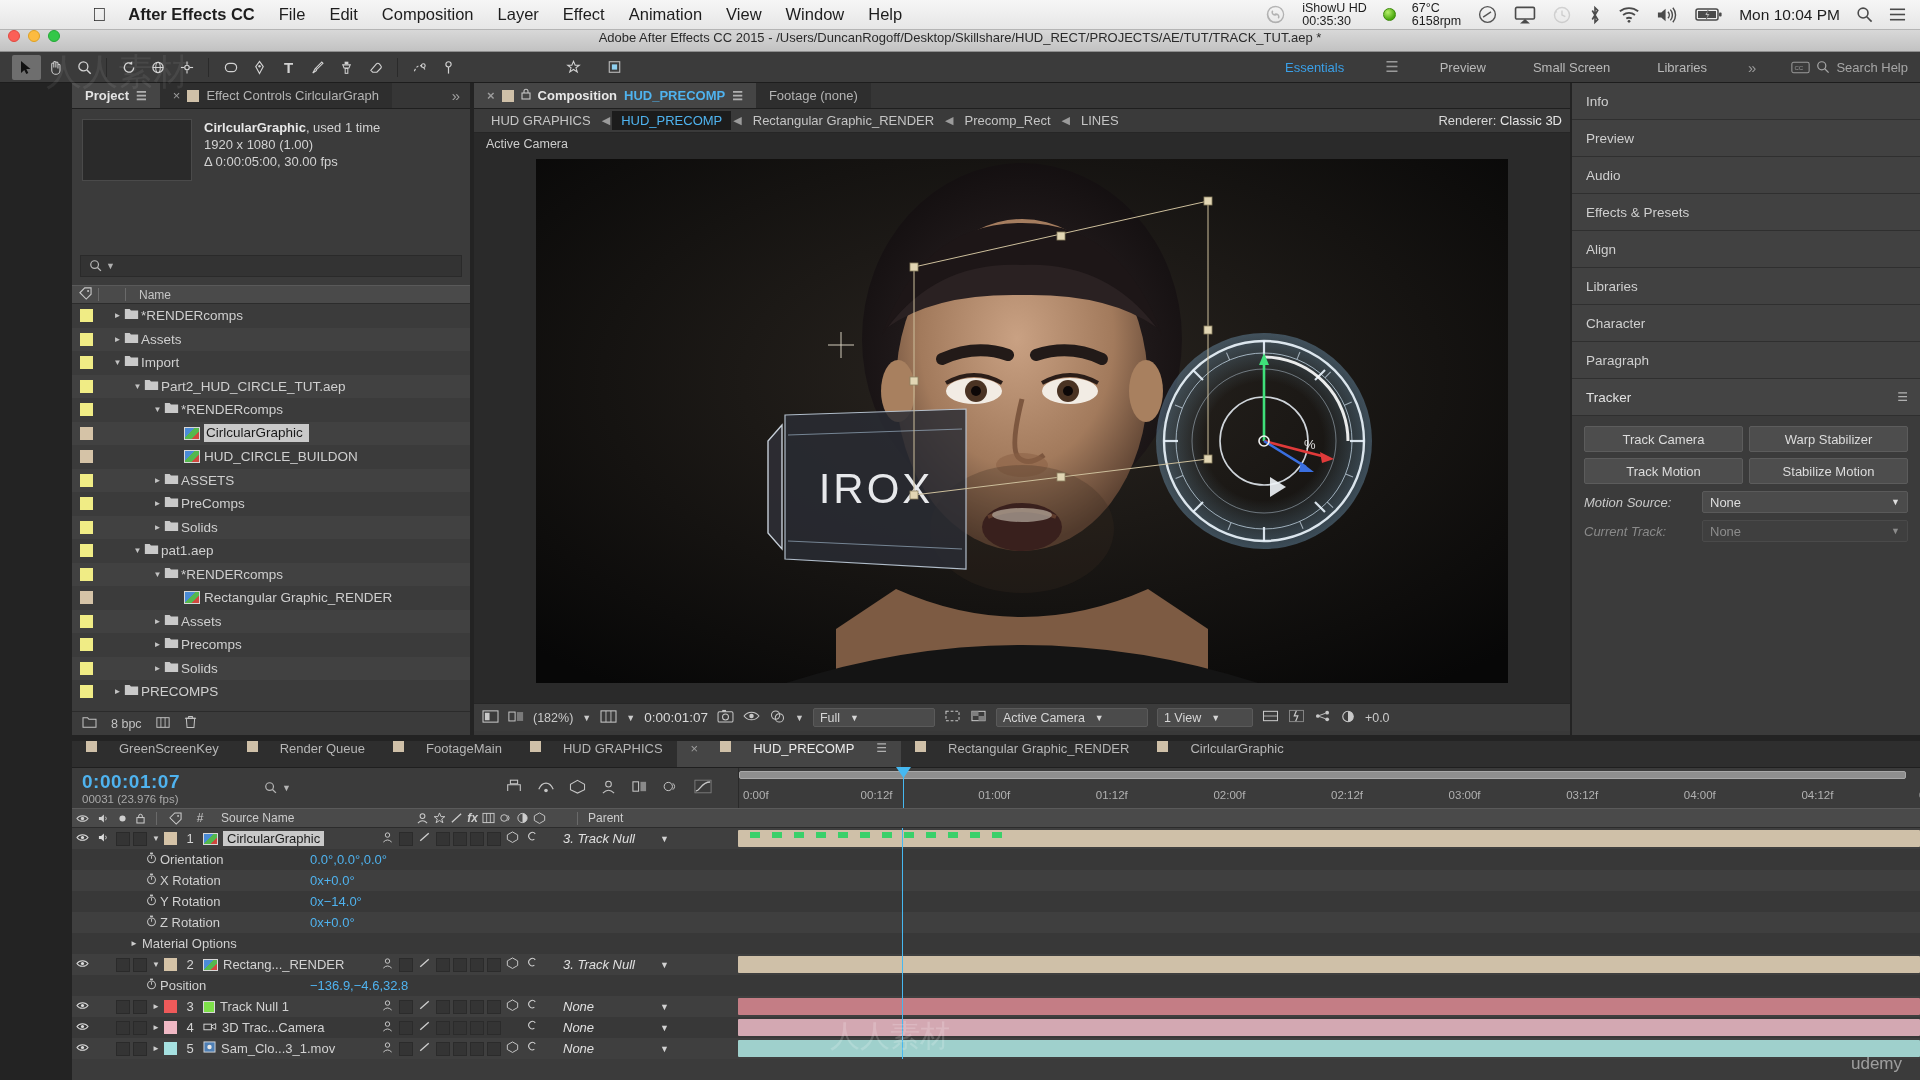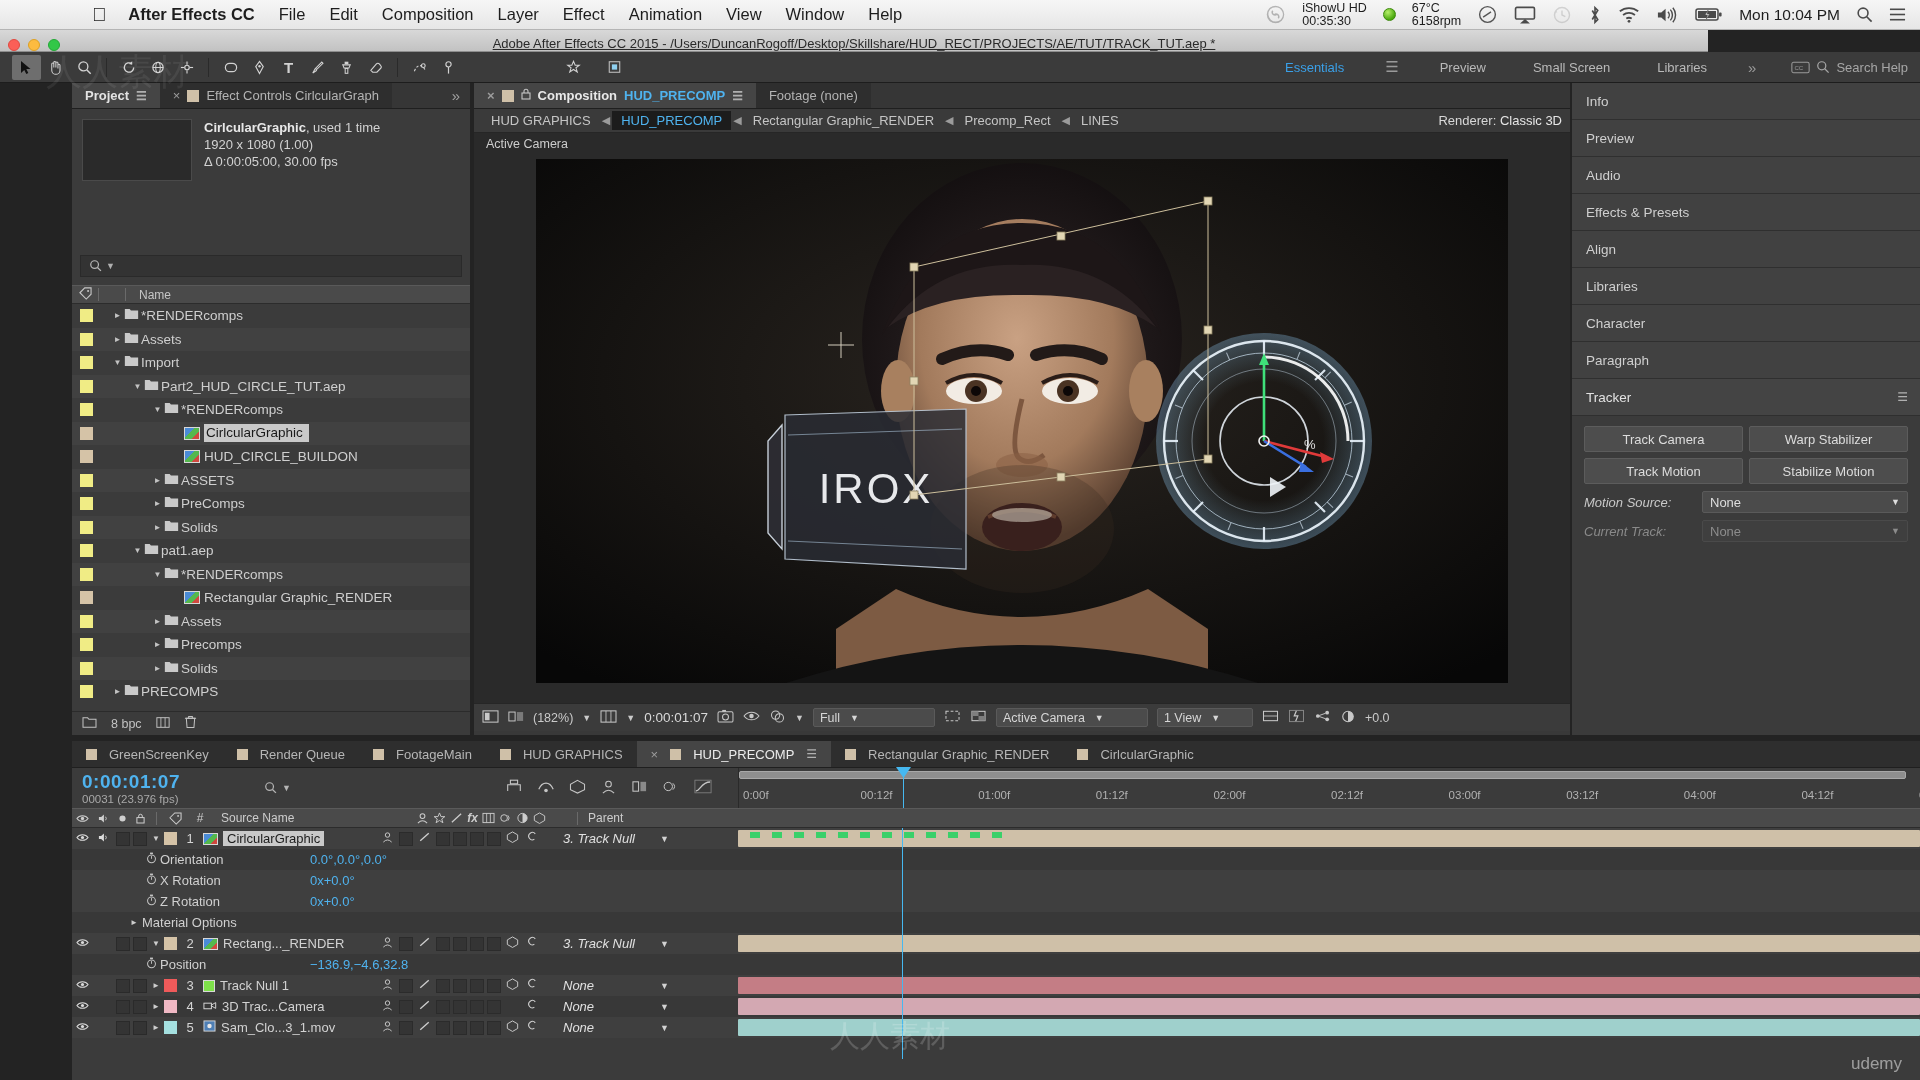--- a/index.html
+++ b/index.html
@@ -28,25 +28,25 @@
   .greenled { width: 13px; height: 13px; border-radius: 50%;
     background: radial-gradient(circle at 35% 30%, #b6f06a, #4aa80e 70%); border: 1px solid #3d8a0c; }
   .temps { font-size: 12.5px; line-height: 13px; text-align: left; }
   .mb-ico { opacity: .85; display: flex; align-items: center; }
   .mb-ico.dim { opacity: .32; }
   .clockstr { font-size: 15.5px; }
   .batt { display:flex; align-items:center; }
 
   
   .aetitle {
-    position: absolute; top: 30px; left: 0; width: 1708px; height: 22px;
+    position: absolute; top: 30px; left: 0; width: 1920px; height: 22px;
     background: linear-gradient(to bottom,#d8d8d8,#c2c2c2);
     border-bottom: 1px solid #8d8d8d;
-    display: flex; align-items: flex-end; justify-content: center;
-    font-size: 13px; color: #2a2a2a; text-decoration: underline;
+    display: flex; align-items: flex-start; justify-content: center;
+    font-size: 13px; color: #2a2a2a;
   }
   .aetitle .wbtns { position: absolute; left: 8px; display: flex; gap: 8px; }
   .wbtn { width: 12px; height: 12px; border-radius: 50%; }
 
   
   .aetoolbar {
     position: absolute; top: 52px; left: 0; width: 1920px; height: 31px;
     background: #3b3b3b; border-bottom: 1px solid #1d1d1d;
     display: flex; align-items: center; color: #c8c8c8;
   }
@@ -131,21 +131,21 @@
   .trk-field { display: flex; align-items: center; margin-top: 7px; font-size: 13px; color: #c9c9c9; }
   .trk-field .lab { width: 118px; font-style: italic; }
   .trk-field.dim .lab { color: #8a8a8a; }
   .trk-sel { flex: 1; height: 22px; background: #4b4b4b; border: 1px solid #5a5a5a; border-radius: 2px;
     display: flex; align-items: center; justify-content: space-between; padding: 0 7px; color: #dedede; font-size: 13px; }
   .trk-sel.dim { background: #3f3f3f; color: #8c8c8c; border-color: #4a4a4a; }
 
   
   .tl { position: absolute; left: 72px; top: 741px; width: 1848px; height: 339px; background: #3b3b3b; }
   .tl-tabs { height: 27px; background: #2e2e2e; display: flex; align-items: stretch; border-bottom: 1px solid #1f1f1f; }
-  .tl-tab { display: flex; align-items: center; gap: 12px; padding: 0 14px; font-size: 13px; color: #b6b6b6; }
+  .tl-tab { display: flex; align-items: flex-start; gap: 22px; padding: 0 14px; font-size: 13px; color: #b6b6b6; }
   .tl-tab.active { background: #454545; color: #ececec; }
   .tl-tab .sw { width: 11px; height: 11px; background: #cfc0a8; }
   .tl-top { height: 40px; background: #3b3b3b; display: flex; align-items: center; position: relative; }
   .tl-time { padding-left: 10px; }
   .tl-time .big { color: #4fb3ef; font-size: 19px; font-weight: bold; letter-spacing: .5px; }
   .tl-time .sm { color: #a9a9a9; font-size: 11.5px; }
   .tl-search { margin-left: 84px; display: flex; align-items: center; gap: 4px; color: #b5b5b5; font-size: 13px; }
   .tl-icons { margin-left: 210px; display: flex; align-items: center; gap: 14px; color: #c6c6c6; font-size: 15px; }
   .ruler { position: absolute; left: 666px; right: 0; top: 0; height: 40px; background: #3b3b3b;
     border-left: 1px solid #2a2a2a; }
@@ -1171,20 +1171,30 @@
         <div class="prow even" style="background: rgb(63, 63, 63);">
           <span class="stopw"><svg width="11" height="12" viewBox="0 0 12 13">
               <circle cx="6" cy="7.4" r="4.3" fill="none" stroke="#c4c4c4" stroke-width="1.1"></circle>
               <line x1="6" y1="4.4" x2="6" y2="7.4" stroke="#c4c4c4" stroke-width="1"></line>
               <rect x="4.4" y=".6" width="3.2" height="1.6" fill="#c4c4c4"></rect>
             </svg></span>
           <span class="pname">X Rotation</span>
           <span class="pval">0x+0.0°</span>
           <div style="position: absolute; left: 830px; top: 0px; bottom: 0px; width: 1px; background: rgb(90, 90, 90); opacity: 0.6;"></div>
         </div>
+        <div class="prow odd" style="background: rgb(56, 56, 56);">
+          <span class="stopw"><svg width="11" height="12" viewBox="0 0 12 13">
+              <circle cx="6" cy="7.4" r="4.3" fill="none" stroke="#c4c4c4" stroke-width="1.1"></circle>
+              <line x1="6" y1="4.4" x2="6" y2="7.4" stroke="#c4c4c4" stroke-width="1"></line>
+              <rect x="4.4" y=".6" width="3.2" height="1.6" fill="#c4c4c4"></rect>
+            </svg></span>
+          <span class="pname">Y Rotation</span>
+          <span class="pval">0x−14.0°</span>
+          <div style="position: absolute; left: 830px; top: 0px; bottom: 0px; width: 1px; background: rgb(90, 90, 90); opacity: 0.6;"></div>
+        </div>
         <div class="prow even" style="background: rgb(63, 63, 63);">
           <span class="stopw"><svg width="11" height="12" viewBox="0 0 12 13">
               <circle cx="6" cy="7.4" r="4.3" fill="none" stroke="#c4c4c4" stroke-width="1.1"></circle>
               <line x1="6" y1="4.4" x2="6" y2="7.4" stroke="#c4c4c4" stroke-width="1"></line>
               <rect x="4.4" y=".6" width="3.2" height="1.6" fill="#c4c4c4"></rect>
             </svg></span>
           <span class="pname">Z Rotation</span>
           <span class="pval">0x+0.0°</span>
           <div style="position: absolute; left: 830px; top: 0px; bottom: 0px; width: 1px; background: rgb(90, 90, 90); opacity: 0.6;"></div>
         </div>

